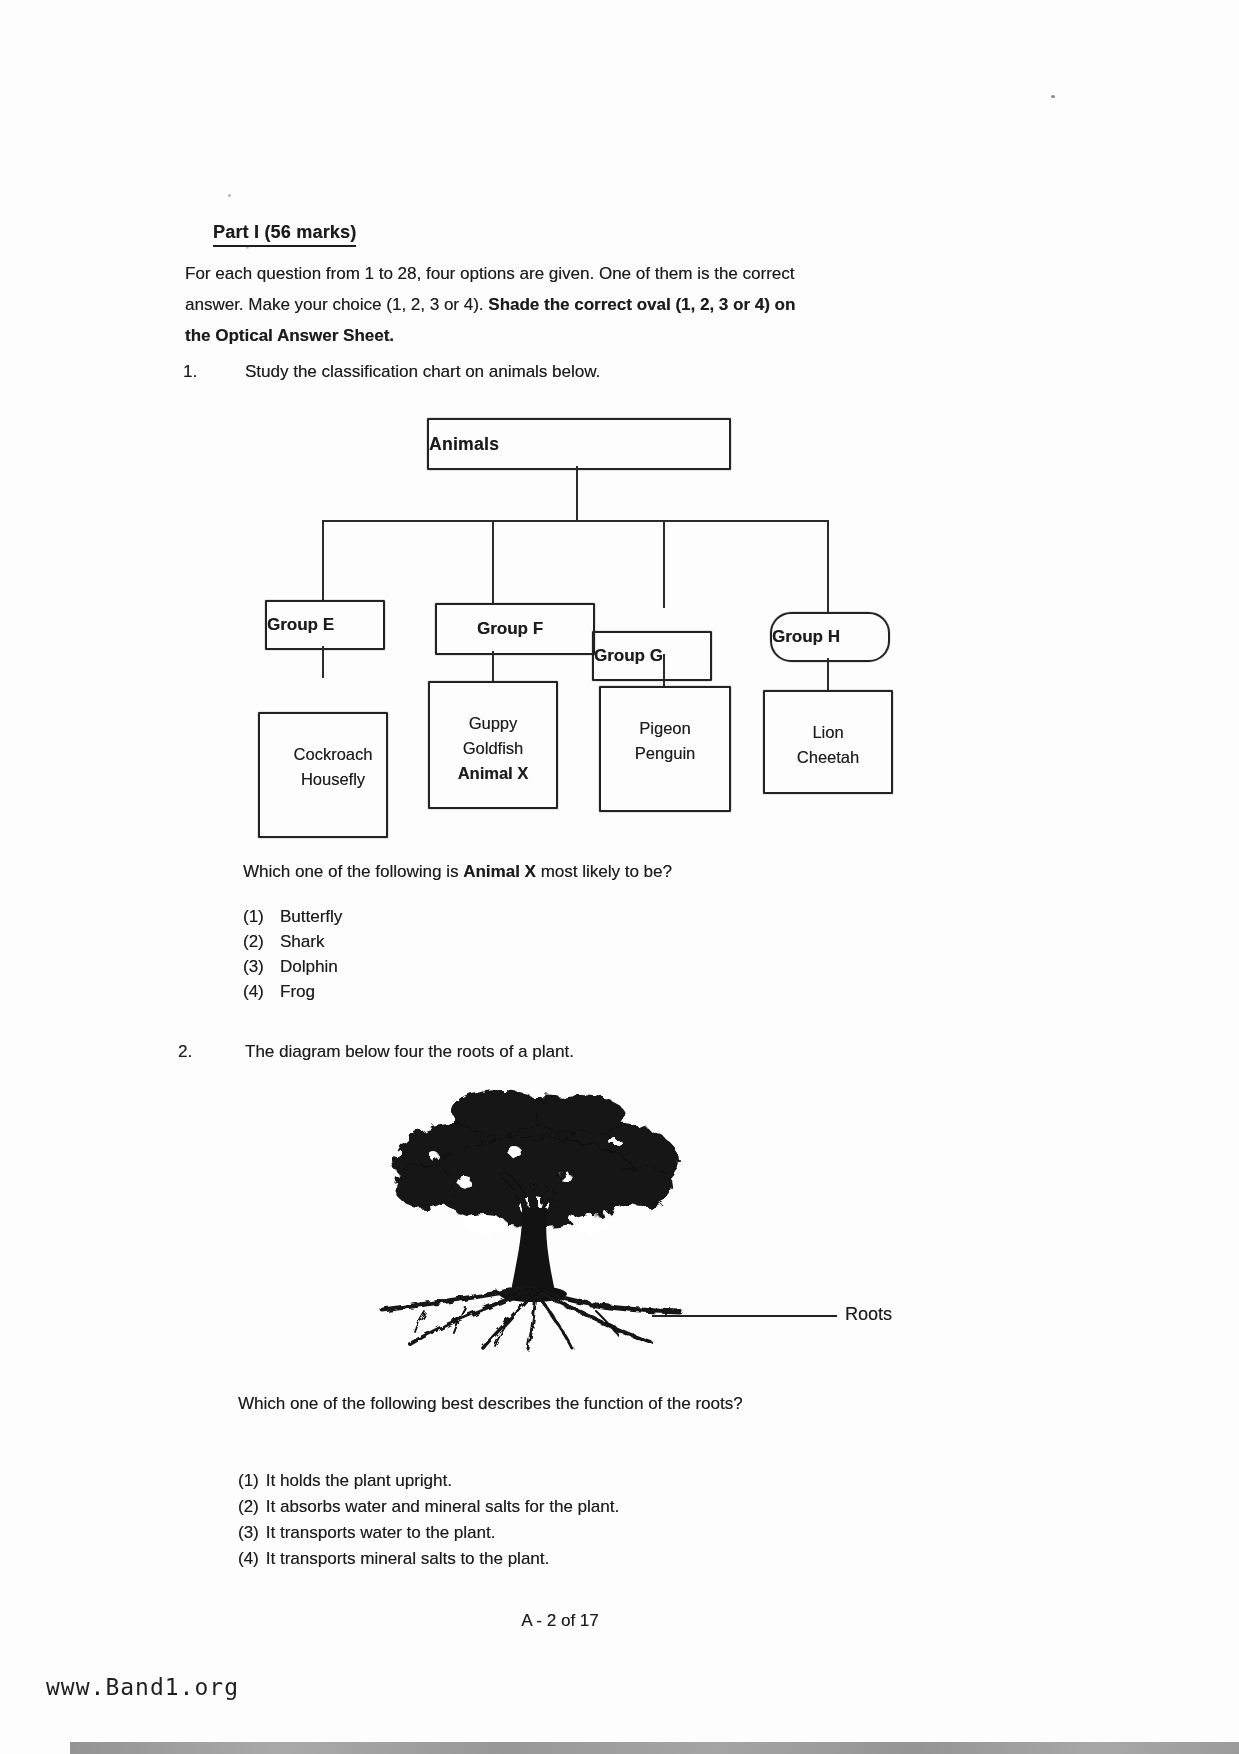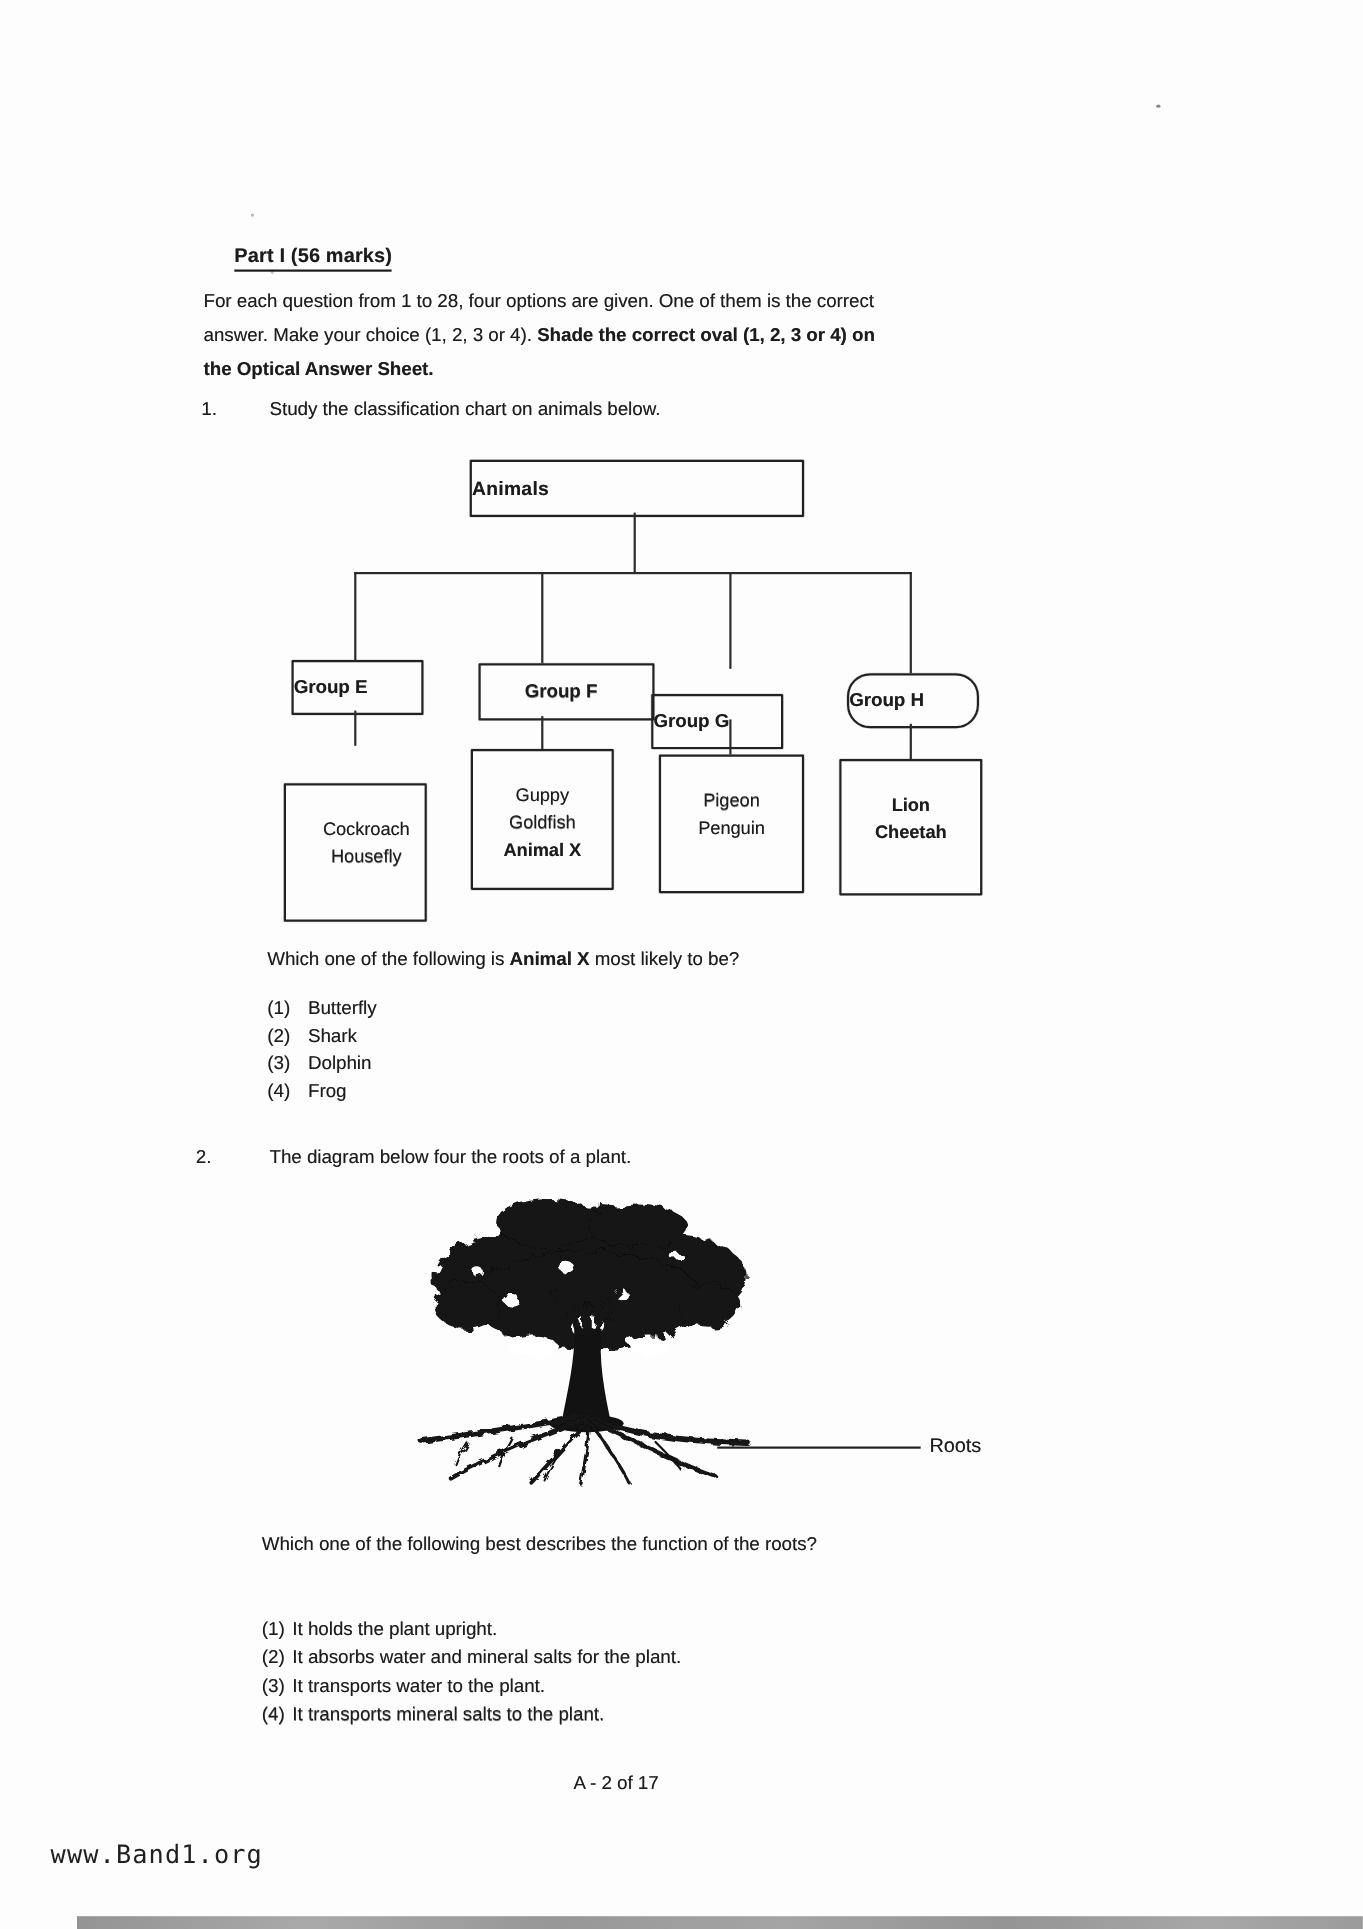--- a/index.html
+++ b/index.html
@@ -109,21 +109,21 @@
   </div>
   <div class="box item-box ink" style="left:428px;top:681px;width:130px;height:128px;">
     <div class="mline">Guppy</div>
     <div class="mline">Goldfish</div>
     <div class="mline b">Animal X</div>
   </div>
   <div class="box item-box ink" style="left:599px;top:686px;width:132px;height:126px;">
     <div class="mline">Pigeon</div>
     <div class="mline">Penguin</div>
   </div>
-  <div class="box item-box ink" style="left:763px;top:690px;width:130px;height:124px;font-weight:bold;">
+  <div class="box item-box ink" style="left:763px;top:690px;width:130px;height:104px;">
     <div class="mline">Lion</div>
     <div class="mline">Cheetah</div>
   </div>
 </div>
 
 <div class="abs ink stem" style="left:243px;top:862px;">
   <span>Which one of the following is </span><span class="b">Animal X</span><span> most likely to be?</span>
 </div>
 
 <div class="abs ink q-options" style="left:243px;top:904px;">

